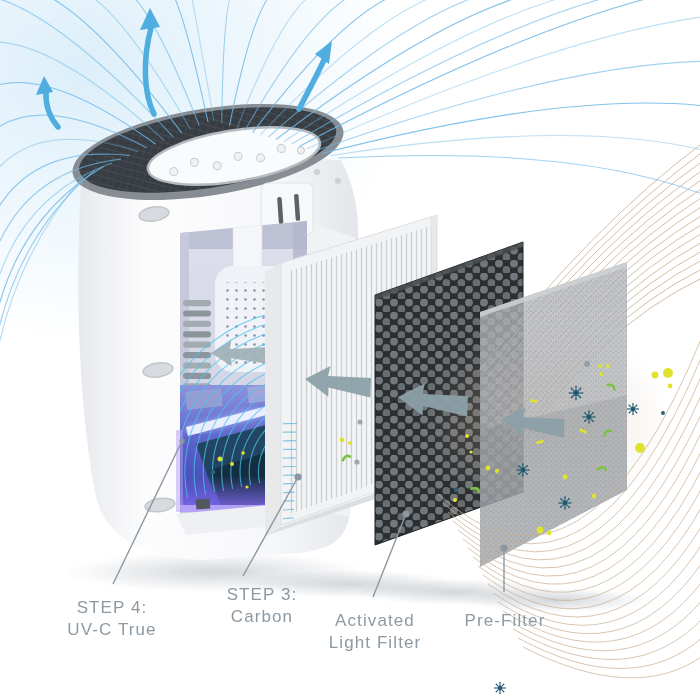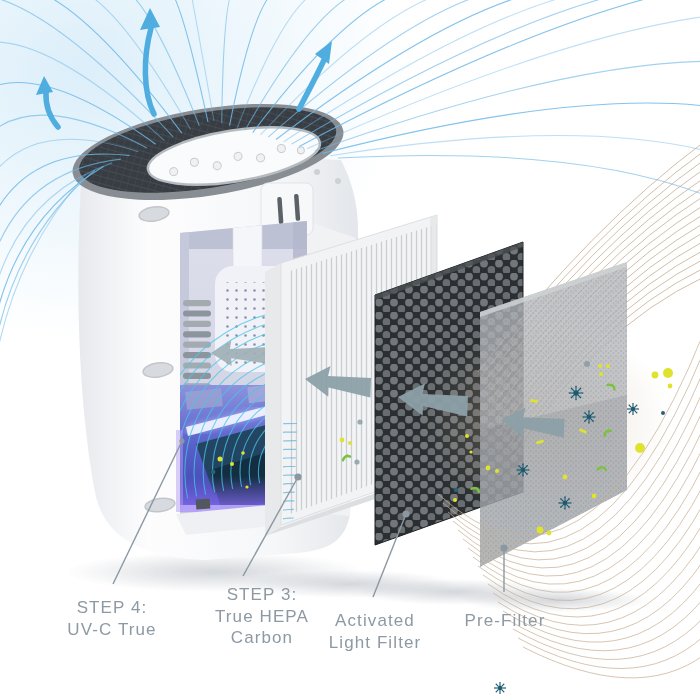--- a/index.html
+++ b/index.html
@@ -492,21 +492,20 @@
     </g>
   </g>
 </svg>
 
 <div class="label" style="left:32px;top:597px;width:160px">
   <div>STEP 4:</div>
   <div>UV-C True</div>
 </div>
 <div class="label" style="left:182px;top:584px;width:160px">
   <div>STEP 3:</div>
-  <div>True HEPA</div>
   <div>Carbon</div>
 </div>
 <div class="label" style="left:290px;top:610px;width:170px">
   <div>Activated</div>
   <div>Light Filter</div>
 </div>
 <div class="label" style="left:425px;top:610px;width:160px">
   <div>Pre-Filter</div>
 </div>
 </div>

